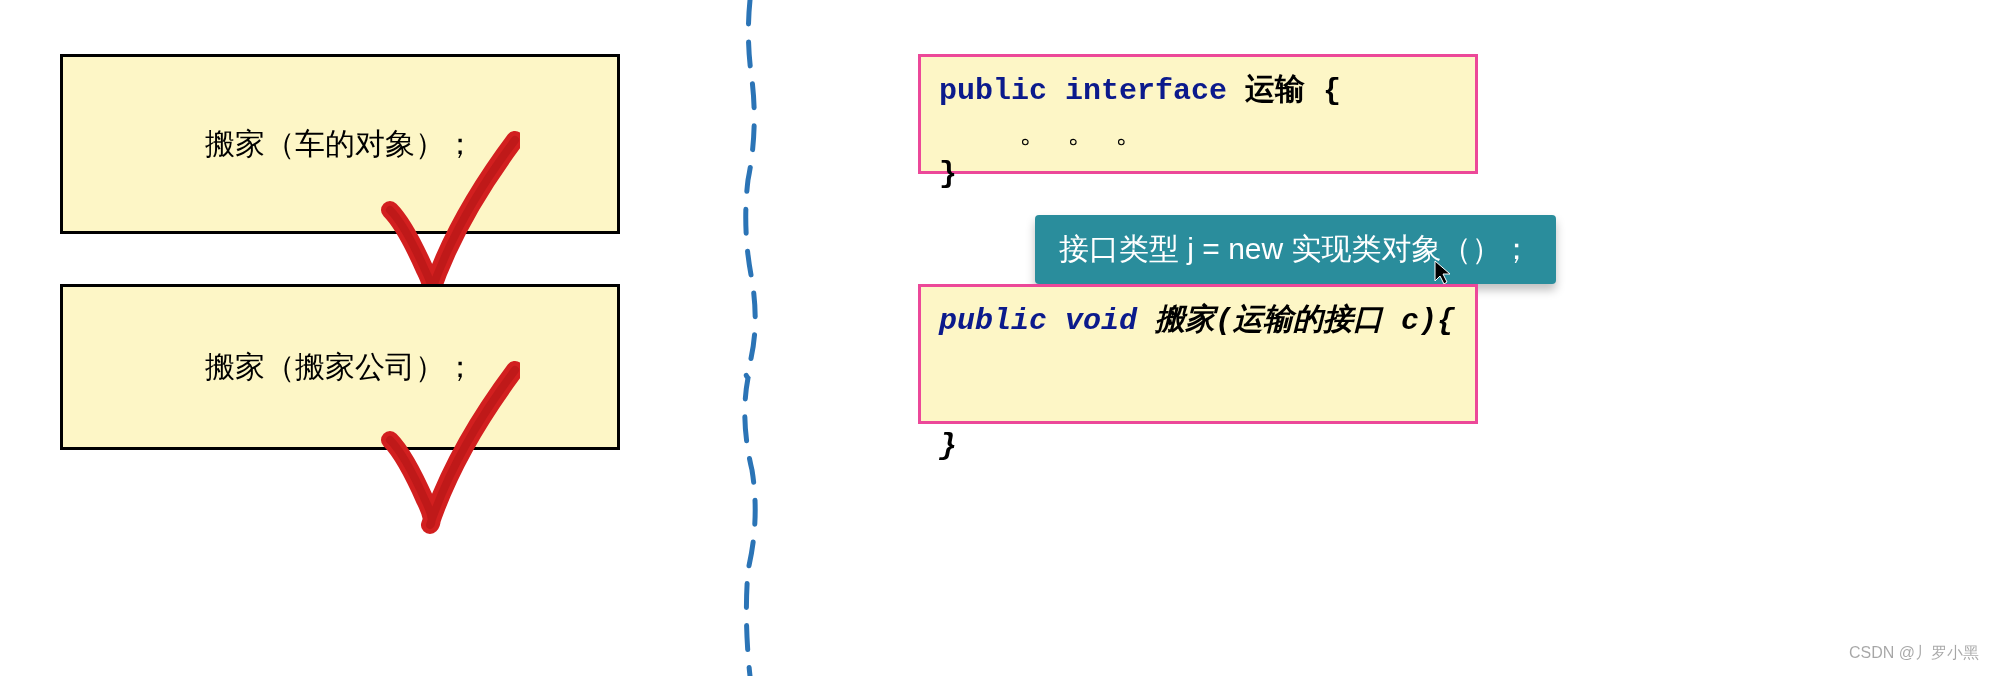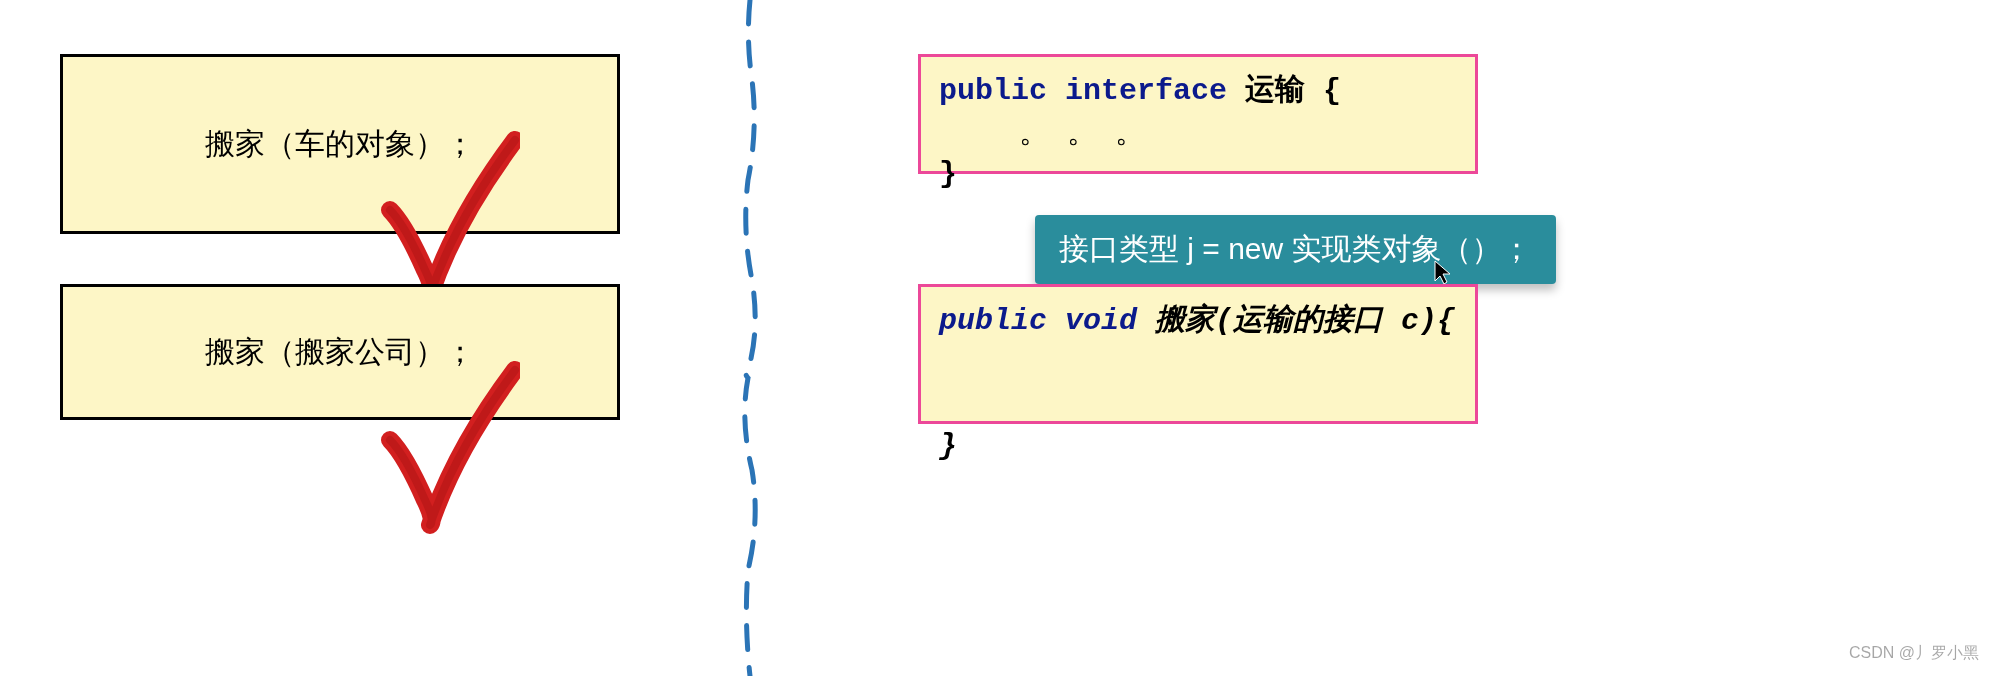--- a/index.html
+++ b/index.html
@@ -86,21 +86,21 @@
 
 <div class="box" style="left:60px; top:54px; width:560px; height:180px;">
   <div class="box-text">搬家（车的对象）；</div>
 </div>
 
 <svg class="checkmark" style="left:380px; top:130px;" viewBox="0 0 140 180">
   <path d="M10 80 Q25 95 45 140 Q55 160 50 165 Q75 90 135 10" stroke="#d21f1f" stroke-width="18" fill="none" stroke-linecap="round" stroke-linejoin="round"></path>
   <path d="M10 80 Q25 95 45 140 Q55 160 50 165 Q75 90 135 10" stroke="#b31515" stroke-width="8" fill="none" stroke-linecap="round" stroke-linejoin="round" opacity="0.6"></path>
 </svg>
 
-<div class="box" style="left:60px; top:284px; width:560px; height:136px;">
+<div class="box" style="left:60px; top:284px; width:560px; height:166px;">
   <div class="box-text">搬家（搬家公司）；</div>
 </div>
 
 <svg class="checkmark" style="left:380px; top:360px;" viewBox="0 0 140 180">
   <path d="M10 80 Q25 95 45 140 Q55 160 50 165 Q75 90 135 10" stroke="#d21f1f" stroke-width="18" fill="none" stroke-linecap="round" stroke-linejoin="round"></path>
   <path d="M10 80 Q25 95 45 140 Q55 160 50 165 Q75 90 135 10" stroke="#b31515" stroke-width="8" fill="none" stroke-linecap="round" stroke-linejoin="round" opacity="0.6"></path>
 </svg>
 
 <svg class="divider" viewBox="0 0 40 676">
   <path d="M20 0 Q16 40 22 80 Q28 130 18 180 Q12 230 22 280 Q30 330 18 370 Q14 374 18 378 Q10 420 22 470 Q30 520 18 570 Q14 620 20 676" stroke="#2b74b6" stroke-width="5" fill="none" stroke-dasharray="24 18" stroke-linecap="round"></path>

